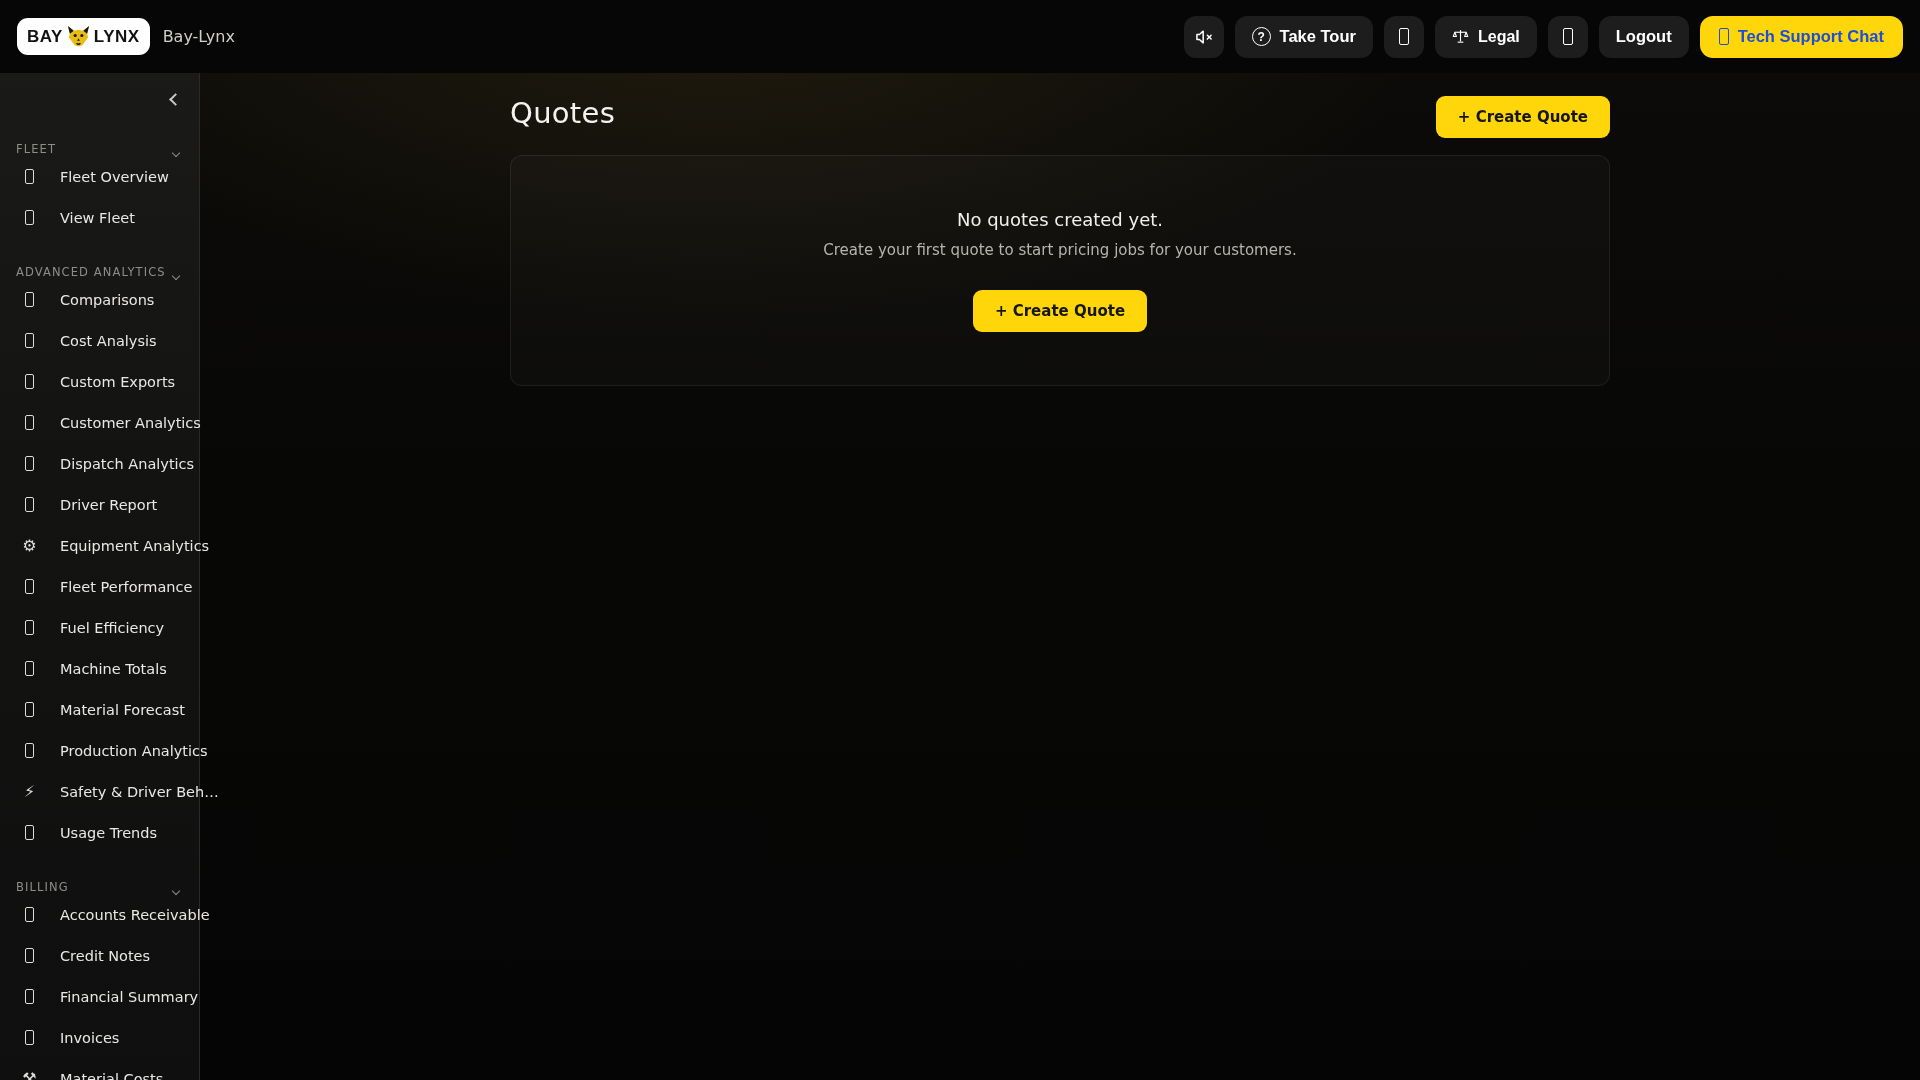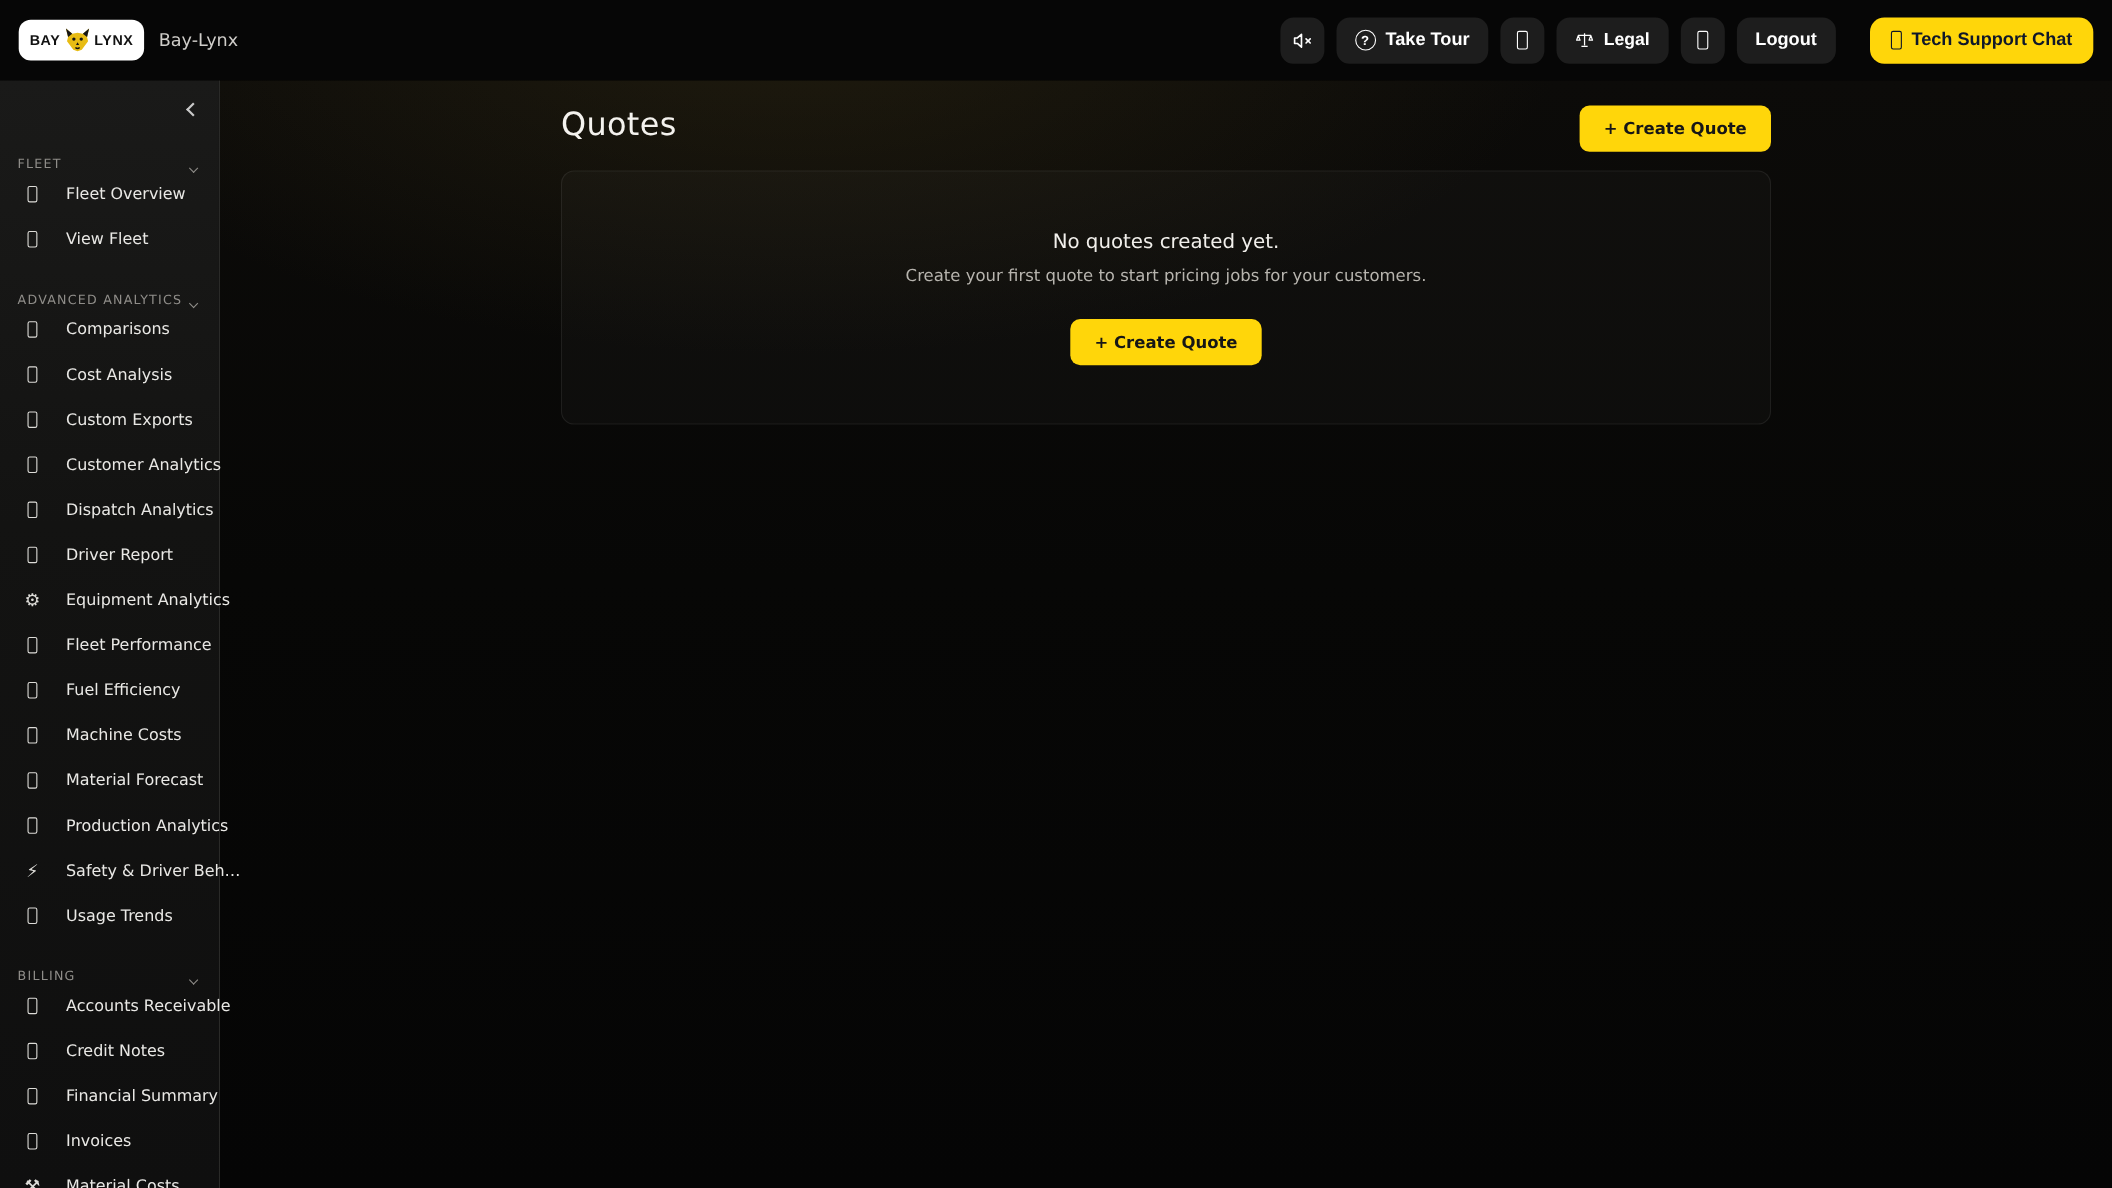--- a/index.html
+++ b/index.html
@@ -4,30 +4,30 @@
 <style>
   * { margin:0; padding:0; box-sizing:border-box; }
   html,body { width:1920px; height:1080px; overflow:hidden; background:#050505;
               font-family:"DejaVu Sans", sans-serif; }
 
   
   .header { position:fixed; top:0; left:0; width:1920px; height:73px; background:#060606;
             display:flex; align-items:center; padding:0 17px; z-index:20; }
   .logo-pill { background:#ffffff; border-radius:11px; height:37px; display:flex;
                align-items:center; padding:0 10px; gap:3px; cursor:pointer; }
-  .logo-word { font-family:"Liberation Sans", sans-serif; font-weight:900; font-size:13px;
+  .logo-word { font-family:"Liberation Sans", sans-serif; font-weight:900; font-size:17px;
                color:#121212; letter-spacing:0.5px; }
   .app-name { color:#cfcdc9; font-size:16px; margin-left:13px; }
   .header-right { margin-left:auto; display:flex; align-items:center; gap:11px; }
   .hbtn { height:42px; background:#1d1d1d; border:none; border-radius:12px; color:#ffffff;
           font-family:"Liberation Sans", sans-serif; font-weight:700; font-size:16.5px;
           display:flex; align-items:center; justify-content:center; gap:9px; padding:0 17px;
           cursor:pointer; }
   .hbtn.icon-only { width:40px; padding:0; }
-  .hbtn.yellow { background:#FFD60A; color:#0f172a; border-radius:13px; padding:0 19px;margin-left:20px; }
+  .hbtn.yellow { background:#FFD60A; color:#1d4ed8; border-radius:13px; padding:0 19px; }
   .tofu { display:inline-block; width:10px; height:17px; border:1.7px solid currentColor;
           border-radius:2px; }
   .tofu.small { width:9px; height:15px; border-width:1.5px; }
   .qcircle { width:19px; height:19px; border:1.8px solid #ffffff; border-radius:50%;
              display:flex; align-items:center; justify-content:center; font-size:12px;
              font-weight:700; line-height:1; }
 
   
   .sidebar { position:fixed; top:73px; left:0; bottom:0; width:200px;
              background:linear-gradient(180deg,#1a1a19 0%,#131312 40%,#0f0f0f 100%);
@@ -215,21 +215,21 @@
       <div class="side-item">
         <span class="icon">
           <span class="tofu small"></span>
         </span>
         <span>Fuel Efficiency</span>
       </div>
       <div class="side-item">
         <span class="icon">
           <span class="tofu small"></span>
         </span>
-        <span>Machine Costs</span>
+        <span>Machine Totals</span>
       </div>
       <div class="side-item">
         <span class="icon">
           <span class="tofu small"></span>
         </span>
         <span>Material Forecast</span>
       </div>
       <div class="side-item">
         <span class="icon">
           <span class="tofu small"></span>

